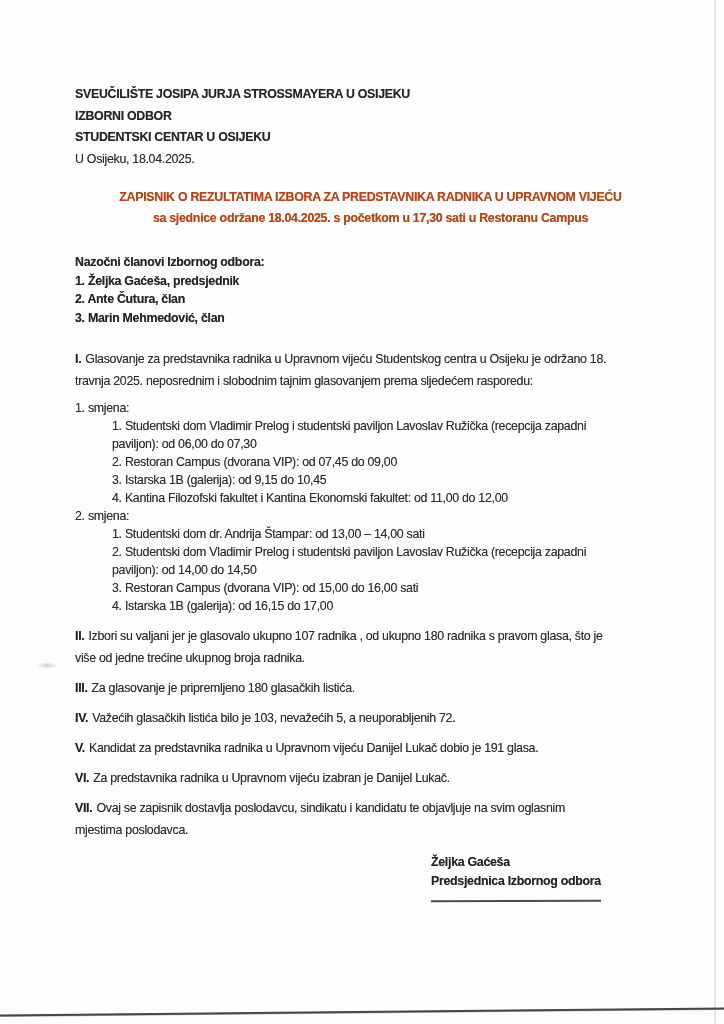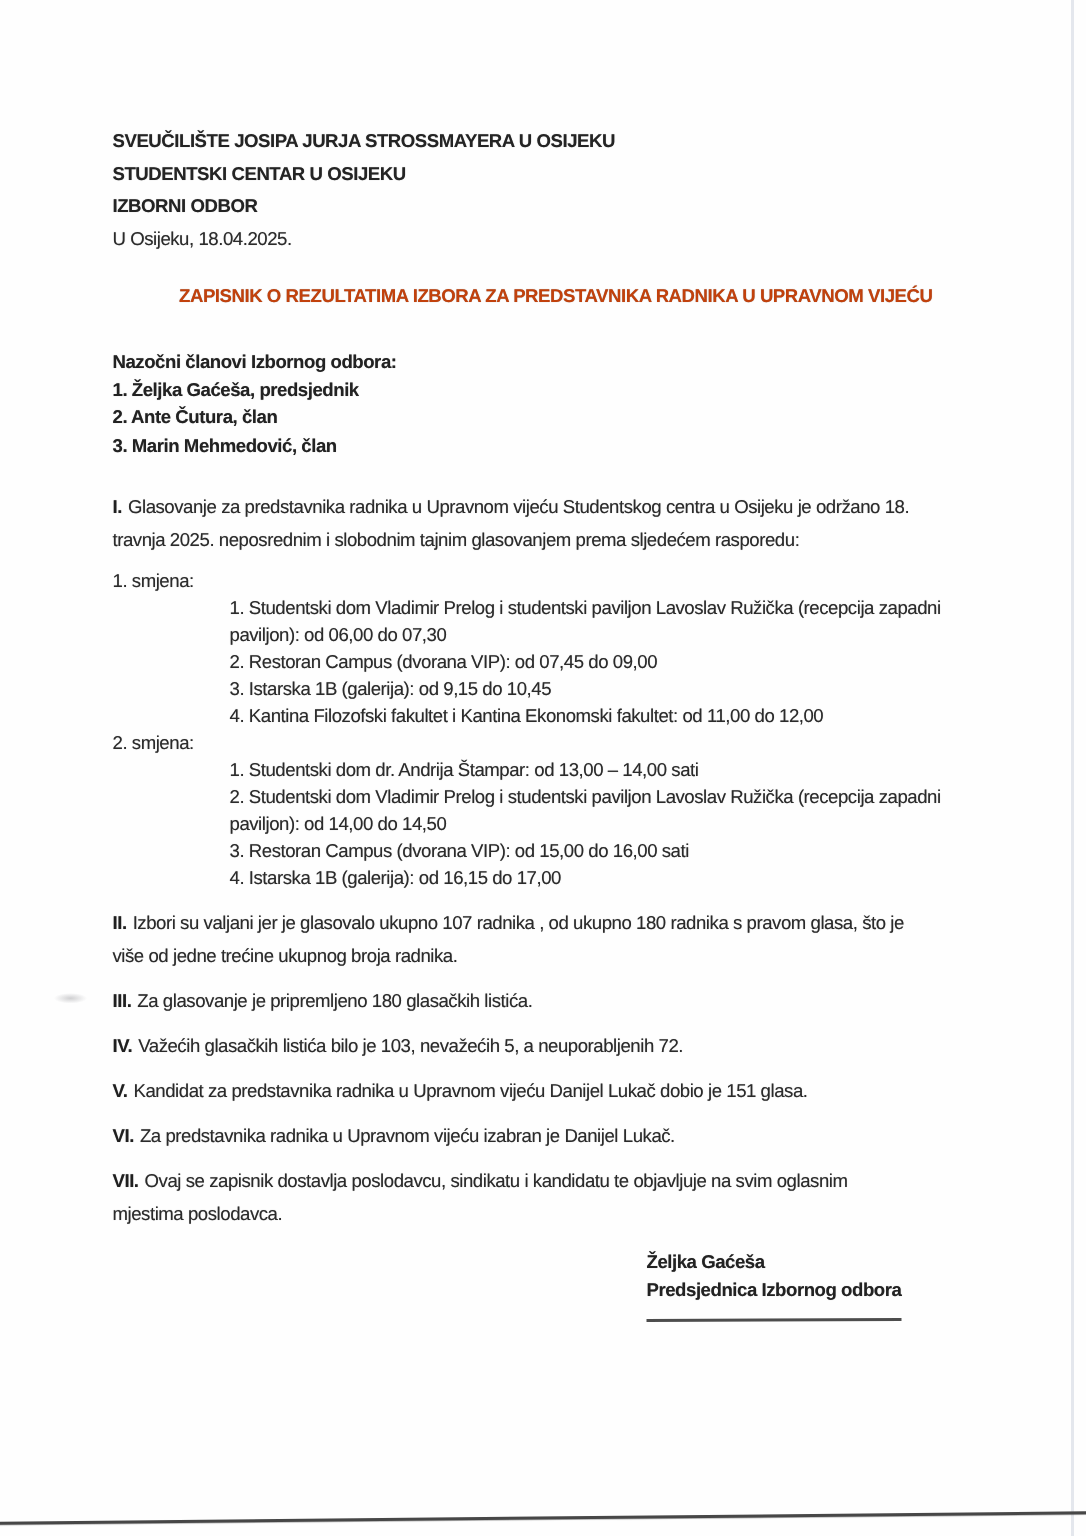--- a/index.html
+++ b/index.html
@@ -61,21 +61,21 @@
   .wrap { white-space: pre-line; }
 
   
   .shifts { margin-top: 7px; }
   .shift-label { line-height: 18px; }
   .shift-items {
     padding-left: 37px;
     line-height: 18px;
     max-width: 560px;
   }
-  .shift-item { white-space: pre-line; margin-left: 41px; }
+  .shift-item { white-space: pre-line; }
 
   .para.tight { margin-top: 10px; }
   .para.mid { margin-top: 8px; }
 
   
   .signature {
     margin-top: 12px;
     margin-left: 356px;
     font-weight: 700;
     color: #222222;
@@ -119,27 +119,28 @@
   }
 </style>
 </head>
 <body>
 
 <div class="scan-page">
   <div class="content">
 
     <div class="doc-header">
       <div class="org-line">SVEUČILIŠTE JOSIPA JURJA STROSSMAYERA U OSIJEKU</div>
+      <div class="org-line">IZBORNI ODBOR</div>
       <div class="org-line">STUDENTSKI CENTAR U OSIJEKU</div>
-      <div class="org-line">IZBORNI ODBOR</div>
       <div class="date-line">U Osijeku, 18.04.2025.</div>
     </div>
 
     <div class="doc-title">
       <div>ZAPISNIK O REZULTATIMA IZBORA ZA PREDSTAVNIKA RADNIKA U UPRAVNOM VIJEĆU</div>
+      <div>sa sjednice održane 18.04.2025. s početkom u 17,30 sati u Restoranu Campus</div>
     </div>
 
     <div class="attendees">
       <div>Nazočni članovi Izbornog odbora:</div>
       <div>1. Željka Gaćeša, predsjednik</div>
       <div>2. Ante Čutura, član</div>
       <div>3. Marin Mehmedović, član</div>
     </div>
 
     <p class="para"><span class="num">I.</span><span class="wrap">Glasovanje za predstavnika radnika u Upravnom vijeću Studentskog centra u Osijeku je održano 18.
@@ -164,21 +165,21 @@
       </div>
     </div>
 
     <p class="para tight"><span class="num">II.</span><span class="wrap">Izbori su valjani jer je glasovalo ukupno 107 radnika , od ukupno 180 radnika s pravom glasa, što je
 više od jedne trećine ukupnog broja radnika.</span></p>
 
     <p class="para mid"><span class="num">III.</span><span class="wrap">Za glasovanje je pripremljeno 180 glasačkih listića.</span></p>
 
     <p class="para mid"><span class="num">IV.</span><span class="wrap">Važećih glasačkih listića bilo je 103, nevažećih 5, a neuporabljenih 72.</span></p>
 
-    <p class="para mid"><span class="num">V.</span><span class="wrap">Kandidat za predstavnika radnika u Upravnom vijeću Danijel Lukač dobio je 151 glasa.</span></p>
+    <p class="para mid"><span class="num">V.</span><span class="wrap">Kandidat za predstavnika radnika u Upravnom vijeću Danijel Lukač dobio je 191 glasa.</span></p>
 
     <p class="para mid"><span class="num">VI.</span><span class="wrap">Za predstavnika radnika u Upravnom vijeću izabran je Danijel Lukač.</span></p>
 
     <p class="para mid"><span class="num">VII.</span><span class="wrap">Ovaj se zapisnik dostavlja poslodavcu, sindikatu i kandidatu te objavljuje na svim oglasnim
 mjestima poslodavca.</span></p>
 
     <div class="signature">
       <div>Željka Gaćeša</div>
       <div>Predsjednica Izbornog odbora</div>
       <div class="sig-line"></div>

